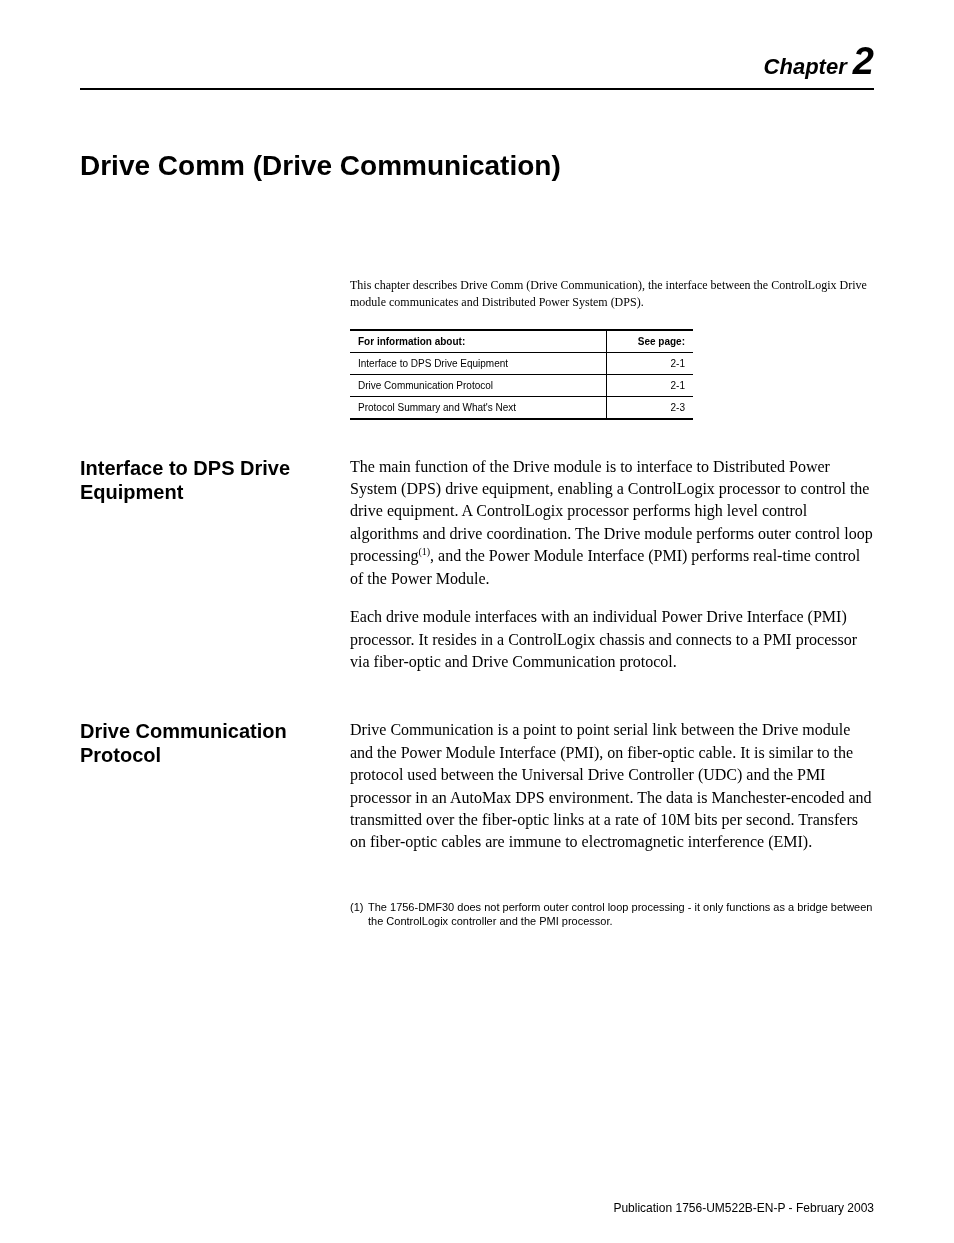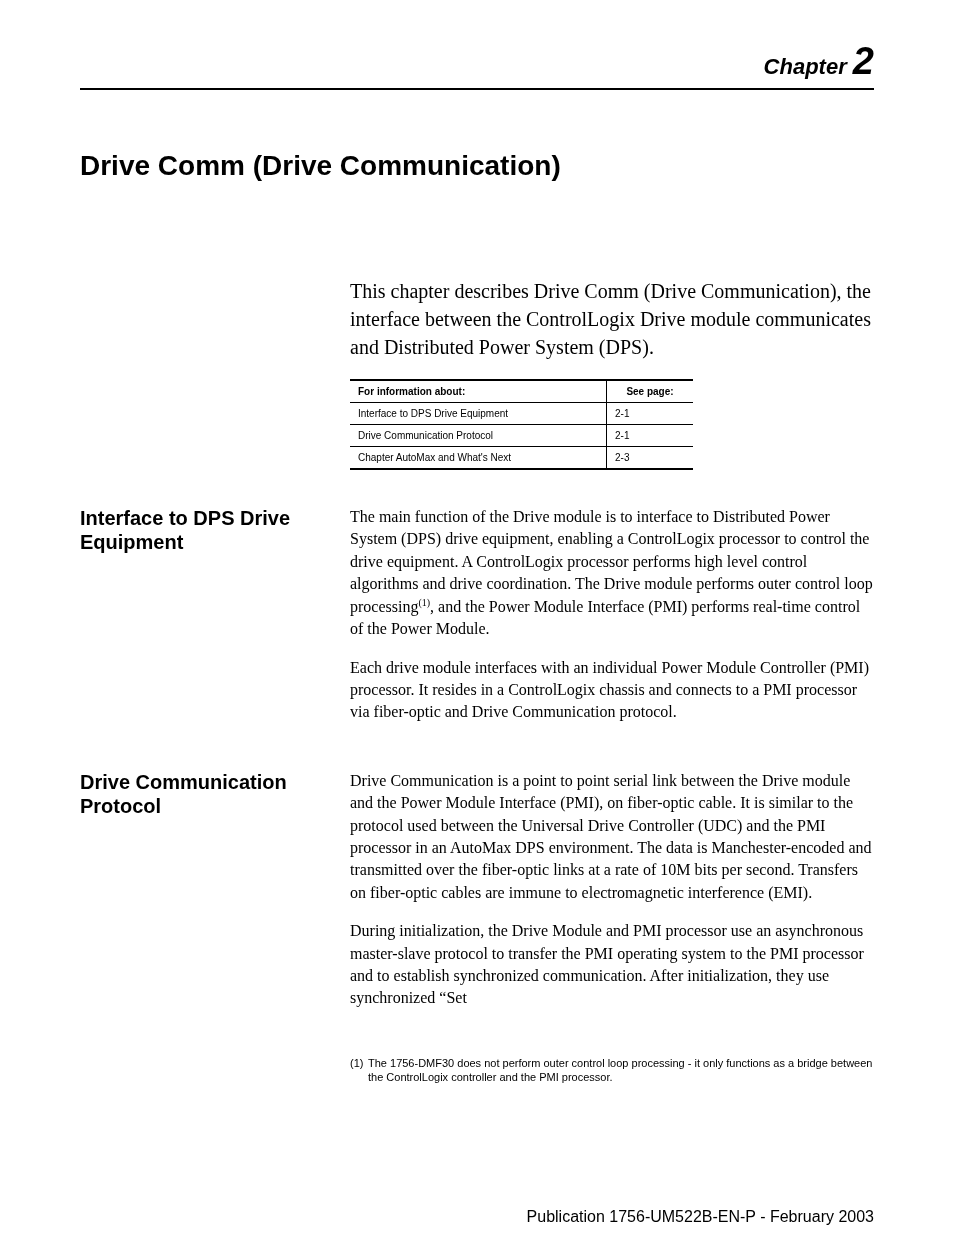--- a/index.html
+++ b/index.html
@@ -36,21 +36,21 @@
     vertical-align: baseline;
   }
   .chapter-title {
     font-family: 'Arial Narrow', Arial, sans-serif;
     font-weight: bold;
     font-size: 28px;
     margin-bottom: 95px;
   }
   .intro {
     margin-left: 270px;
-    font-size: 20px;
+    font-size: 12px;
     line-height: 1.4;
     margin-bottom: 18px;
   }
   .info-table {
     margin-left: 270px;
     border-collapse: collapse;
     font-family: Arial, Helvetica, sans-serif;
     font-size: 10px;
     margin-bottom: 36px;
   }
@@ -58,23 +58,23 @@
     border-top: 1px solid #000;
     border-bottom: 1px solid #000;
     padding: 5px 8px;
     text-align: left;
   }
   .info-table th {
     border-top: 2px solid #000;
     font-weight: bold;
   }
   .info-table th:first-child { width: 240px; border-right: 1px solid #000; }
-  .info-table th:last-child { width: 70px; text-align: center; }
+  .info-table th:last-child { width: 70px; text-align: right; }
   .info-table td:first-child { border-right: 1px solid #000; }
-  .info-table td:last-child { text-align: left; }
+  .info-table td:last-child { text-align: right; }
   .info-table tr:last-child td { border-bottom: 2px solid #000; }
 
   .section {
     display: flex;
     margin-bottom: 30px;
   }
   .section-heading {
     width: 270px;
     flex-shrink: 0;
     font-family: 'Arial Narrow', Arial, sans-serif;
@@ -102,24 +102,24 @@
     font-size: 11px;
     line-height: 1.3;
     display: flex;
   }
   .footnote .marker {
     width: 18px;
     flex-shrink: 0;
   }
   .pub {
     position: absolute;
-    bottom: 17px;
+    bottom: 28px;
     right: 80px;
     font-family: Arial, Helvetica, sans-serif;
-    font-size: 16px;
+    font-size: 12px;
   }
 </style>
 </head>
 <body>
 
 <div class="page">
   <div class="chapter-header">
     <span>Chapter</span>
     <span class="num">2</span>
   </div>
@@ -138,39 +138,38 @@
     <tbody>
         <tr>
           <td>Interface to DPS Drive Equipment</td>
           <td>2-1</td>
         </tr>
         <tr>
           <td>Drive Communication Protocol</td>
           <td>2-1</td>
         </tr>
         <tr>
-          <td>Chapter AutoMax and What's Next</td>
+          <td>Protocol Summary and What's Next</td>
           <td>2-3</td>
         </tr>
       </tbody>
   </table>
 
   <div id="sections">
       <div class="section">
         <div class="section-heading">Interface to DPS Drive Equipment</div>
         <div class="section-body">
           <p>The main function of the Drive module is to interface to Distributed Power System (DPS) drive equipment, enabling a ControlLogix processor to control the drive equipment. A ControlLogix processor performs high level control algorithms and drive coordination. The Drive module performs outer control loop processing<sup>(1)</sup>, and the Power Module Interface (PMI) performs real-time control of the Power Module.</p>
-          <p>Each drive module interfaces with an individual Power Module Controller (PMI) processor. It resides in a ControlLogix chassis and connects to a PMI processor via fiber-optic and Drive Communication protocol.</p>
+          <p>Each drive module interfaces with an individual Power Drive Interface (PMI) processor. It resides in a ControlLogix chassis and connects to a PMI processor via fiber-optic and Drive Communication protocol.</p>
         </div>
       </div>
       <div class="section">
         <div class="section-heading">Drive Communication Protocol</div>
         <div class="section-body">
           <p>Drive Communication is a point to point serial link between the Drive module and the Power Module Interface (PMI), on fiber-optic cable. It is similar to the protocol used between the Universal Drive Controller (UDC) and the PMI processor in an AutoMax DPS environment. The data is Manchester-encoded and transmitted over the fiber-optic links at a rate of 10M bits per second. Transfers on fiber-optic cables are immune to electromagnetic interference (EMI).</p>
-          <p>During initialization, the Drive Module and PMI processor use an asynchronous master-slave protocol to transfer the PMI operating system to the PMI processor and to establish synchronized communication. After initialization, they use synchronized “Set</p>
         </div>
       </div>
     </div>
 
   <div class="footnote">
     <span class="marker">(1)</span>
     <span>The 1756-DMF30 does not perform outer control loop processing - it only functions as a bridge between the ControlLogix controller and the PMI processor.</span>
   </div>
 
   <div class="pub">Publication 1756-UM522B-EN-P - February 2003</div>

